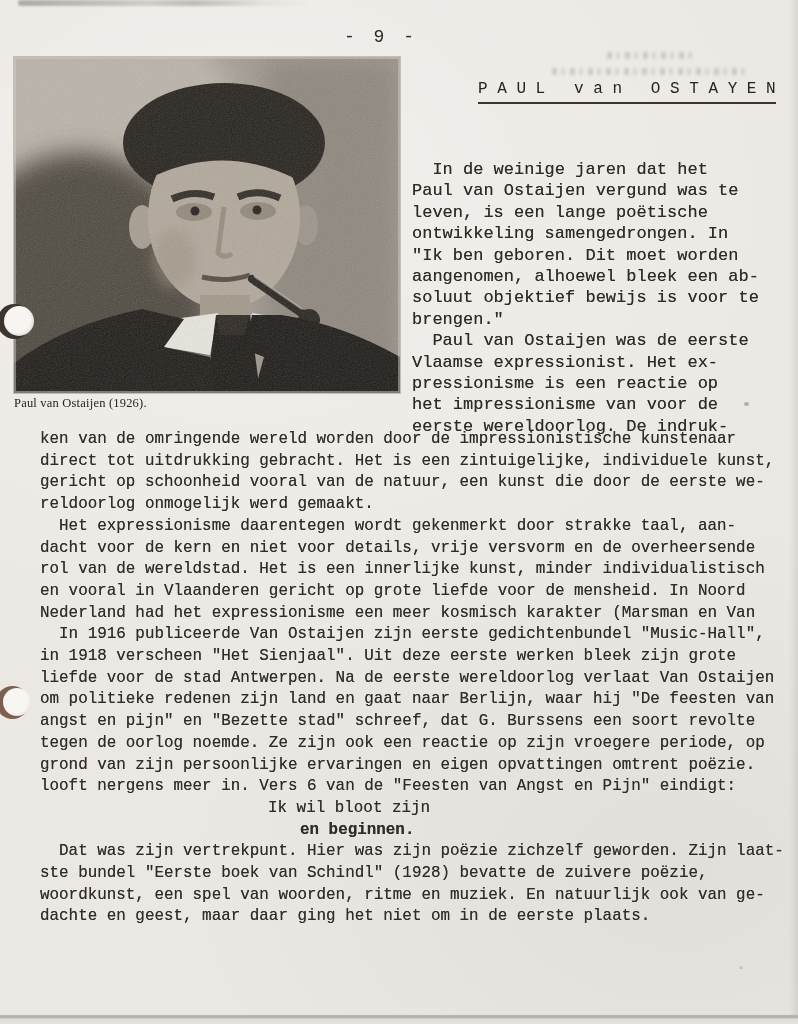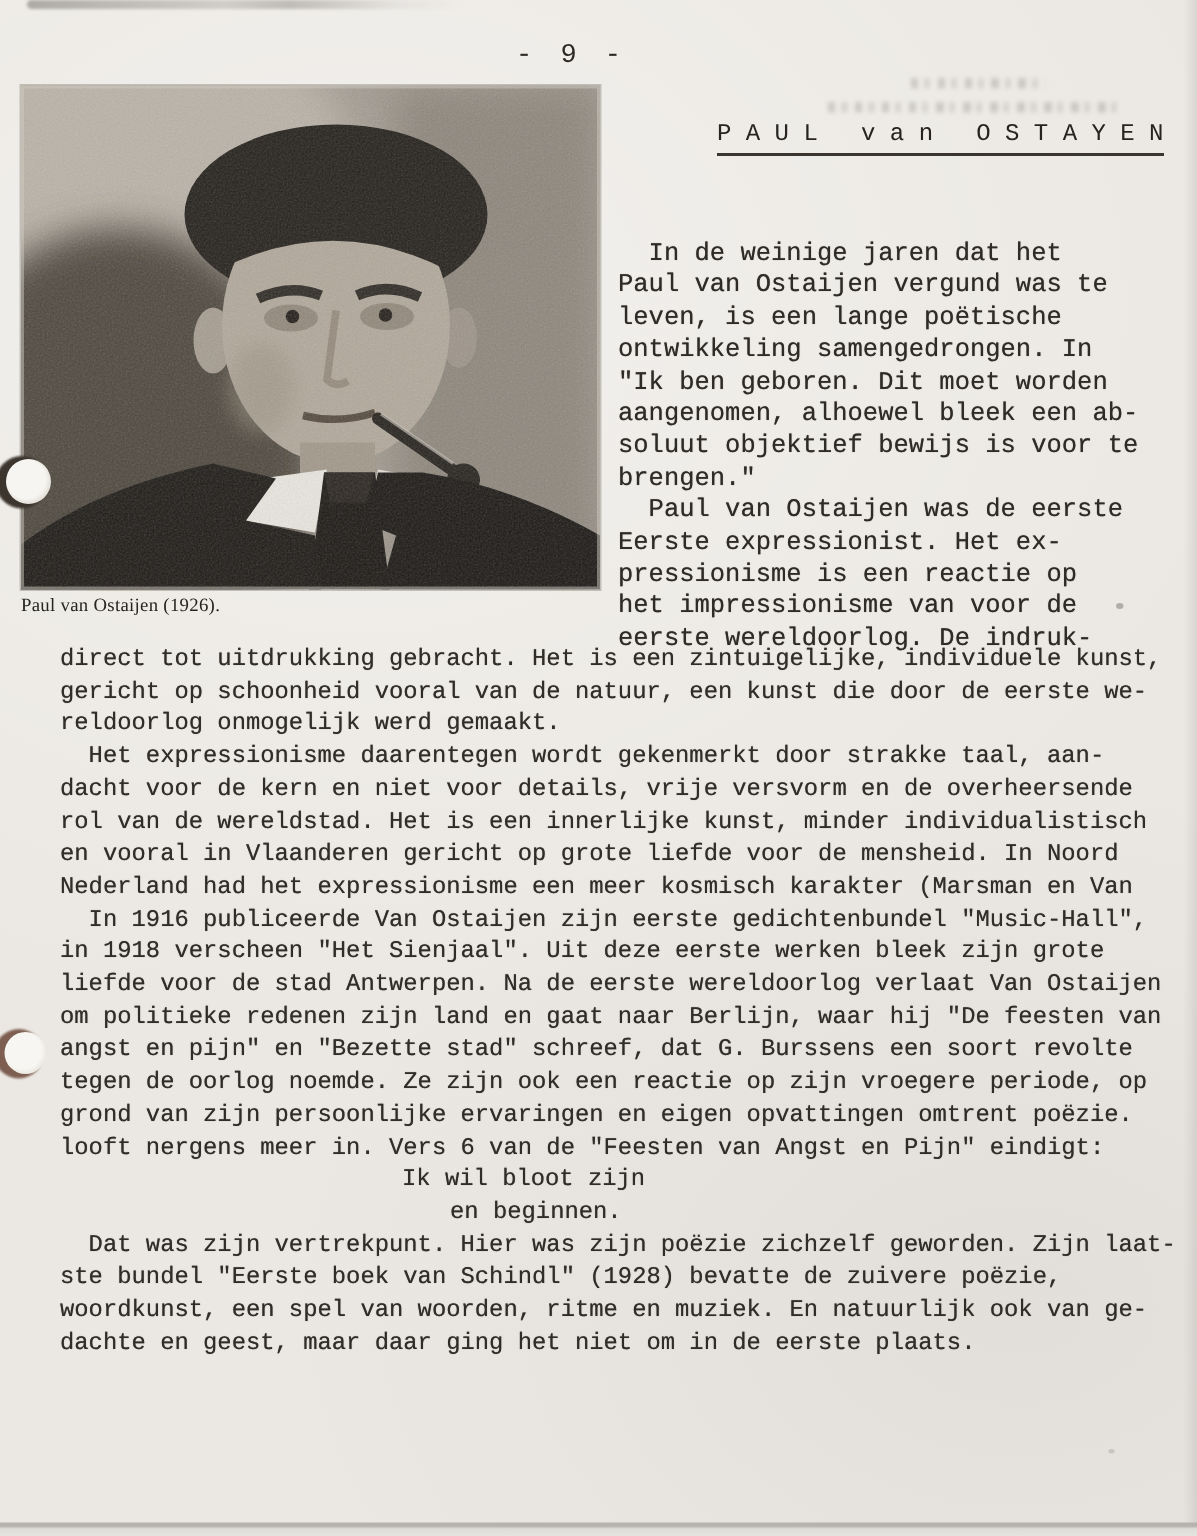--- a/index.html
+++ b/index.html
@@ -32,21 +32,21 @@
     font-size:16px;font-weight:normal;white-space:pre;color:#262320;
     padding-bottom:4px;border-bottom:2.5px solid #3a362f;
   }
   .column{position:absolute;left:412px;top:123px;margin-top:36px;}
   .column .ln{font-size:17px;line-height:21.4px;white-space:pre;color:#2e2b27;}
   
   .bodytext{position:absolute;left:40px;top:429px;}
   .bodytext .ln{font-size:15.9px;line-height:21.7px;white-space:pre;color:#302d29;}
   .ln{text-shadow:0 0 .5px rgba(46,43,39,.7);}
   .verse1{margin-left:228px;}
-  .verse2{margin-left:260px;}
+  .verse2{margin-left:260px;font-weight:bold;}
   
   .smudge-top{
     position:absolute;left:18px;top:0;width:292px;height:6px;border-radius:3px;
     background:linear-gradient(90deg, rgba(70,65,58,.38), rgba(70,65,58,.18) 45%, rgba(70,65,58,.28) 60%, rgba(70,65,58,.05) 85%, transparent);
     filter:blur(1px);
   }
   .ghost-bleed{position:absolute;left:552px;top:52px;width:195px;height:42px;filter:blur(1.4px);opacity:.55;}
   .ghost-line{height:7px;margin-bottom:9px;
     background:repeating-linear-gradient(90deg, rgba(105,100,94,.45) 0 5px, transparent 5px 9px, rgba(105,100,94,.3) 9px 13px, transparent 13px 18px);
   }
@@ -145,27 +145,28 @@
   <div class="column">
     <div class="ln">  In de weinige jaren dat het</div>
     <div class="ln">Paul van Ostaijen vergund was te</div>
     <div class="ln">leven, is een lange poëtische</div>
     <div class="ln">ontwikkeling samengedrongen. In</div>
     <div class="ln">"Ik ben geboren. Dit moet worden</div>
     <div class="ln">aangenomen, alhoewel bleek een ab-</div>
     <div class="ln">soluut objektief bewijs is voor te</div>
     <div class="ln">brengen."</div>
     <div class="ln">  Paul van Ostaijen was de eerste</div>
-    <div class="ln">Eerste expressionist. Het ex-</div>
+    <div class="ln">Vlaamse expressionist. Het ex-</div>
     <div class="ln">pressionisme is een reactie op</div>
     <div class="ln">het impressionisme van voor de</div>
     <div class="ln">eerste wereldoorlog. De indruk-</div>
   </div>
 
   <div class="bodytext">
+    <div class="ln">ken van de omringende wereld worden door de impressionistische kunstenaar</div>
     <div class="ln">direct tot uitdrukking gebracht. Het is een zintuigelijke, individuele kunst,</div>
     <div class="ln">gericht op schoonheid vooral van de natuur, een kunst die door de eerste we-</div>
     <div class="ln">reldoorlog onmogelijk werd gemaakt.</div>
     <div class="ln">  Het expressionisme daarentegen wordt gekenmerkt door strakke taal, aan-</div>
     <div class="ln">dacht voor de kern en niet voor details, vrije versvorm en de overheersende</div>
     <div class="ln">rol van de wereldstad. Het is een innerlijke kunst, minder individualistisch</div>
     <div class="ln">en vooral in Vlaanderen gericht op grote liefde voor de mensheid. In Noord</div>
     <div class="ln">Nederland had het expressionisme een meer kosmisch karakter (Marsman en Van</div>
     <div class="ln">  In 1916 publiceerde Van Ostaijen zijn eerste gedichtenbundel "Music-Hall",</div>
     <div class="ln">in 1918 verscheen "Het Sienjaal". Uit deze eerste werken bleek zijn grote</div>

